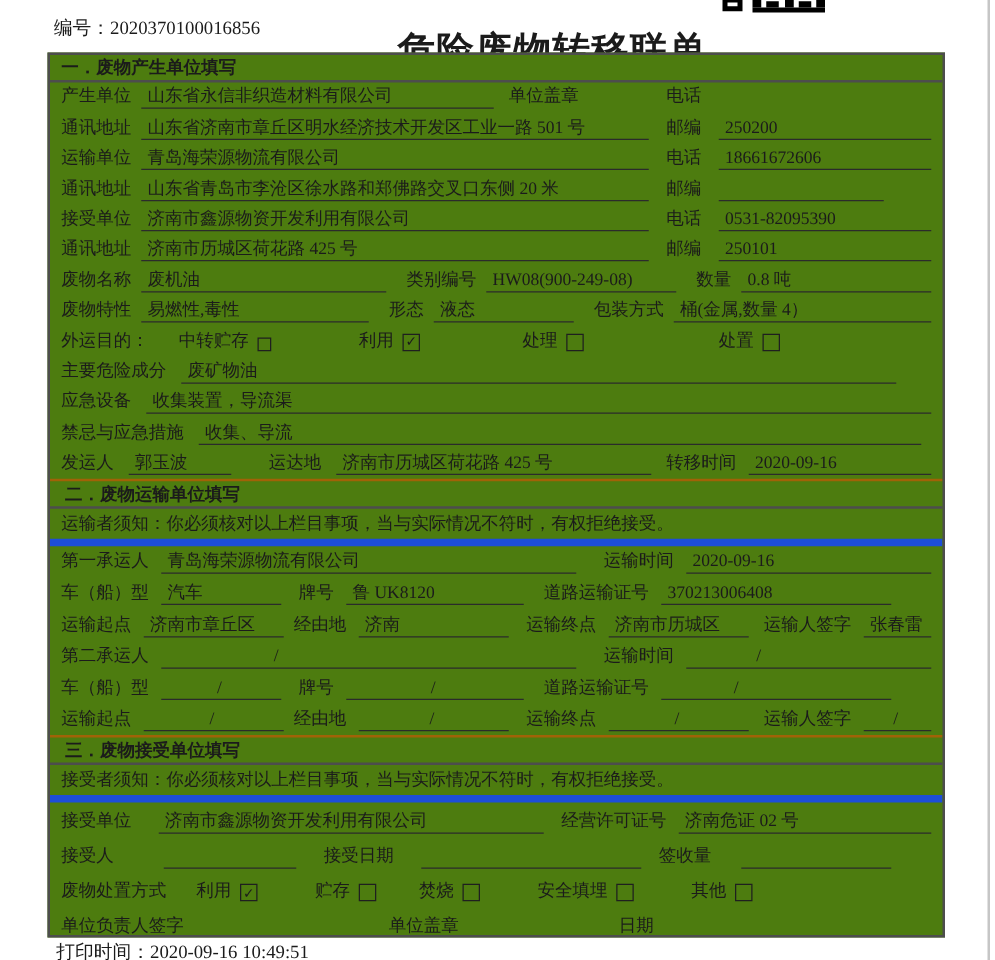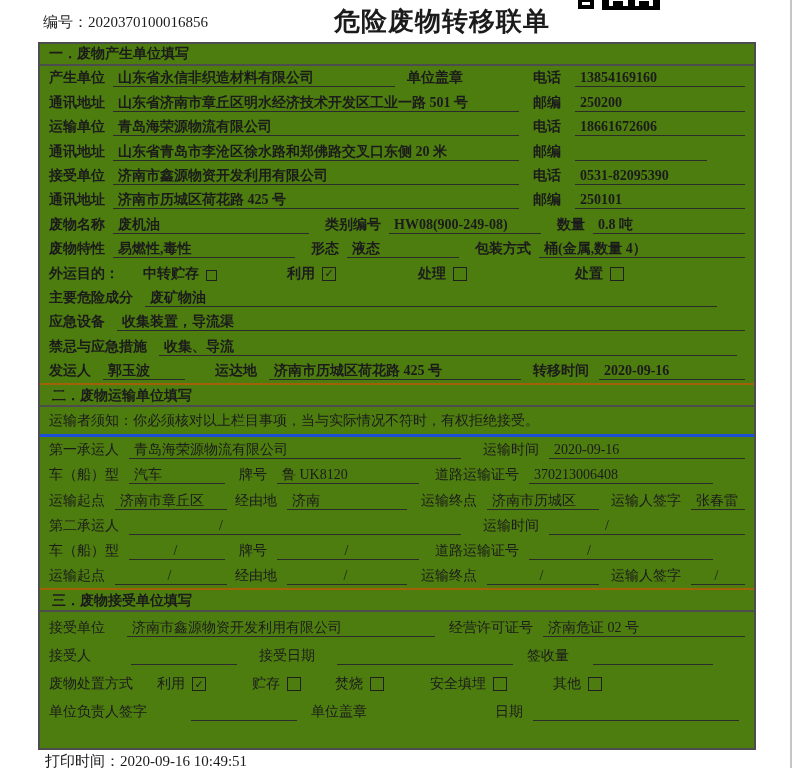--- a/index.html
+++ b/index.html
@@ -1,41 +1,41 @@
 <!DOCTYPE html>
 <html><head>
 <meta charset="utf-8">
 <style>
   html,body{margin:0;padding:0;background:#ffffff;}
   .sheet{position:relative;width:796px;height:768px;background:#fff;overflow:hidden;
          font-family:"Liberation Serif","DejaVu Serif",serif;color:#1b1b1b;}
   .doc-no{position:absolute;left:43px;top:13px;font-size:15px;white-space:nowrap;}
-  .title{position:absolute;left:442px;top:4px;transform:translateX(-50%);
+  .title{position:absolute;left:442px;top:20px;transform:translateX(-50%);
          font-family:"Liberation Sans","DejaVu Sans",sans-serif;
-         font-size:26px;font-weight:bold;white-space:nowrap;letter-spacing:1px;}
+         font-size:30px;font-weight:bold;white-space:nowrap;letter-spacing:1px;}
   .scroll-edge{position:absolute;left:790px;top:0;width:2px;height:768px;background:#c6c6c6;}
   
   .frag{position:absolute;left:578px;top:0;height:10px;display:flex;gap:8px;align-items:flex-start;}
   .f1{width:16px;height:9px;border:4px solid #000;border-top-width:2px;box-sizing:border-box;}
   .f2{position:relative;width:58px;height:10px;border-bottom:4px solid #000;box-sizing:border-box;
       display:flex;justify-content:space-between;align-items:flex-end;}
   .f2 i{display:block;width:7px;height:9px;background:#000;}
   .f2 i.t{height:5px;width:10px;}
 
   .tbl{position:absolute;left:38px;top:42px;width:718px;height:708px;
        border:2px solid #4d4d4d;box-sizing:border-box;overflow:hidden;background:#4d7c0f;}
   .sec-h{height:22px;box-sizing:border-box;line-height:19px;padding-left:9px;
          font-family:"Liberation Sans","DejaVu Sans",sans-serif;
          font-size:14px;font-weight:bold;border-bottom:2px solid #4d4d4d;}
   .bt{border-top:2px solid #a16207;height:24px;line-height:21px;padding-left:12px;}
   .notice{height:30px;box-sizing:border-box;display:flex;align-items:center;padding-left:9px;
-          font-size:14px;border-bottom:3px solid #1d4ed8;}
+          font-size:14px;border-bottom:6px solid #1d4ed8;}
   .row{display:flex;align-items:flex-end;box-sizing:border-box;
        padding:0 9px 3px 9px;font-size:14px;white-space:nowrap;}
-  .s1 .row{height:24.4px;font-weight:bold;}
+  .s1 .row{height:24.4px;}
   .s2 .row{height:25.2px;}
   .s3 .row{height:28px;}
   .lbl{display:inline-block;height:18px;line-height:18px;flex:none;}
   .val{display:inline-block;height:18px;line-height:18px;box-sizing:border-box;flex:none;
        border-bottom:1.4px solid #2b2b2b;padding:0 3px 0 5px;overflow:visible;}
   .grow{flex:1 1 auto;}
   .ctr{text-align:center;padding-left:0;}
   .rgrp{margin-left:auto;width:212px;display:flex;align-items:flex-end;flex:none;}
   .rgrp .lbl{width:34px;margin-right:8px;}
   .rgrp .val{flex:1 1 auto;}
@@ -73,21 +73,20 @@
 
     <div class="s1">
       <div class="sec-h">一．废物产生单位填写</div>
 
       <div class="row">
         <span class="lbl" style="margin-right:8px">产生单位</span>
         <span class="val" style="width:282px">山东省永信非织造材料有限公司</span>
         <span class="lbl" style="margin-left:12px">单位盖章</span>
         <span class="rgrp">
           <span class="lbl">电话</span>
-          <span class="val">13854169160</span>
         </span>
       </div>
 
       <div class="row">
         <span class="lbl" style="margin-right:8px">通讯地址</span>
         <span class="val grow" style="margin-right:14px">山东省济南市章丘区明水经济技术开发区工业一路 501 号</span>
         <span class="rgrp">
           <span class="lbl">邮编</span>
           <span class="val">250200</span>
         </span>
@@ -246,20 +245,21 @@
         <span class="val ctr" style="width:120px">/</span>
         <span class="lbl" style="margin-left:14px;margin-right:10px">运输终点</span>
         <span class="val ctr" style="width:112px">/</span>
         <span class="lbl" style="margin-left:12px;margin-right:10px">运输人签字</span>
         <span class="val grow ctr">/</span>
       </div>
     </div>
 
     <div class="s3">
       <div class="sec-h bt">三．废物接受单位填写</div>
+      <div class="notice">接受者须知：你必须核对以上栏目事项，当与实际情况不符时，有权拒绝接受。</div>
 
       <div class="row">
         <span class="lbl" style="margin-right:22px">接受单位</span>
         <span class="val" style="width:308px">济南市鑫源物资开发利用有限公司</span>
         <span class="lbl" style="margin-left:14px;margin-right:10px">经营许可证号</span>
         <span class="val grow">济南危证 02 号</span>
       </div>
 
       <div class="row">
         <span class="lbl" style="margin-right:40px">接受人</span>

